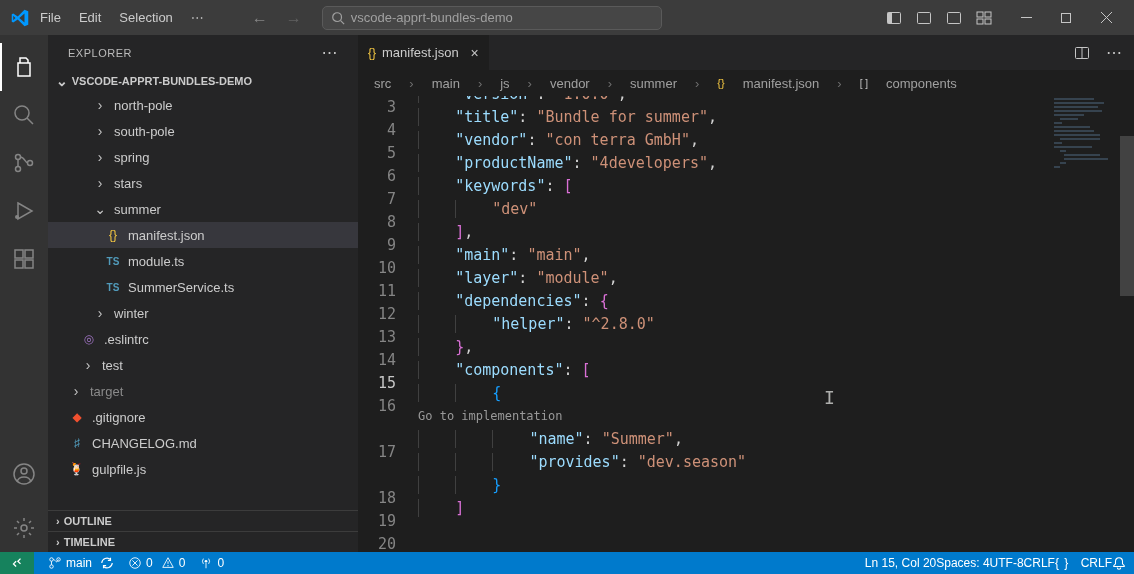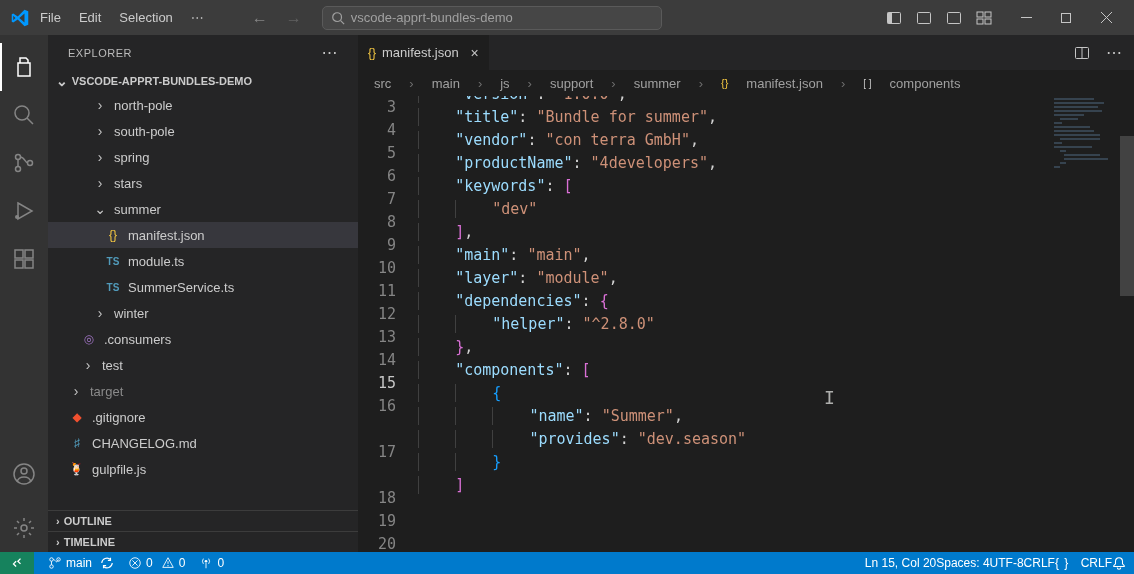--- a/index.html
+++ b/index.html
@@ -355,21 +355,21 @@
         <div class="tree-item" style="padding-left: 56px;">
           <span class="ficon ts">TS</span>
           <span>SummerService.ts</span>
         </div>
         <div class="tree-item" style="padding-left: 44px;">
           <span class="chev">›</span>
           <span>winter</span>
         </div>
         <div class="tree-item" style="padding-left: 32px;">
           <span class="ficon eslint">◎</span>
-          <span>.consumers</span>
+          <span>.eslintrc</span>
         </div>
         <div class="tree-item" style="padding-left: 32px;">
           <span class="chev">›</span>
           <span>test</span>
         </div>
         <div class="tree-item" style="padding-left: 20px; color: rgb(138, 138, 138);">
           <span class="chev">›</span>
           <span>target</span>
         </div>
         <div class="tree-item" style="padding-left: 20px;">
@@ -412,21 +412,21 @@
         <span>⋯</span>
       </div>
     </div>
     <div class="breadcrumbs">
       <span>src</span>
         <span class="sep">›</span>
       <span>main</span>
         <span class="sep">›</span>
       <span>js</span>
         <span class="sep">›</span>
-      <span>support</span>
+      <span>vendor</span>
         <span class="sep">›</span>
       <span>summer</span>
         <span class="sep">›</span>
       <span class="ficon json">{}</span>
       <span>manifest.json</span>
         <span class="sep">›</span>
       <span class="arr-icon">[ ]</span>
       <span>components</span>
     </div>
     <div class="code-area">
@@ -460,20 +460,21 @@
           <div class="line"><span style="border-left:1px solid #404040;">    </span><span class="tok-key">"keywords"</span><span class="tok-punc">: </span><span class="tok-brace2">[</span></div>
           <div class="line"><span style="border-left:1px solid #404040;">    </span><span style="border-left:1px solid #404040;">    </span><span class="tok-str">"dev"</span></div>
           <div class="line"><span style="border-left:1px solid #404040;">    </span><span class="tok-brace2">]</span><span class="tok-punc">,</span></div>
           <div class="line"><span style="border-left:1px solid #404040;">    </span><span class="tok-key">"main"</span><span class="tok-punc">: </span><span class="tok-str">"main"</span><span class="tok-punc">,</span></div>
           <div class="line"><span style="border-left:1px solid #404040;">    </span><span class="tok-key">"layer"</span><span class="tok-punc">: </span><span class="tok-str">"module"</span><span class="tok-punc">,</span></div>
           <div class="line"><span style="border-left:1px solid #404040;">    </span><span class="tok-key">"dependencies"</span><span class="tok-punc">: </span><span class="tok-brace2">{</span></div>
           <div class="line"><span style="border-left:1px solid #404040;">    </span><span style="border-left:1px solid #404040;">    </span><span class="tok-key">"helper"</span><span class="tok-punc">: </span><span class="tok-str">"^2.8.0"</span></div>
           <div class="line"><span style="border-left:1px solid #404040;">    </span><span class="tok-brace2">}</span><span class="tok-punc">,</span></div>
           <div class="line"><span style="border-left:1px solid #404040;">    </span><span class="tok-key">"components"</span><span class="tok-punc">: </span><span class="tok-brace2">[</span></div>
           <div class="line"><span style="border-left:1px solid #404040;">    </span><span style="border-left:1px solid #404040;">    </span><span class="tok-brace3">{</span></div>
+          <div class="codelens">            Go to implementation</div>
           <div class="line"><span style="border-left:1px solid #404040;">    </span><span style="border-left:1px solid #404040;">    </span><span style="border-left:1px solid #404040;">    </span><span class="tok-key">"name"</span><span class="tok-punc">: </span><span class="tok-str">"Summer"</span><span class="tok-punc">,</span></div>
           <div class="line"><span style="border-left:1px solid #404040;">    </span><span style="border-left:1px solid #404040;">    </span><span style="border-left:1px solid #404040;">    </span><span class="tok-key">"provides"</span><span class="tok-punc">: </span><span class="tok-str">"dev.season"</span></div>
           <div class="line"><span style="border-left:1px solid #404040;">    </span><span style="border-left:1px solid #404040;">    </span><span class="tok-brace3">}</span></div>
           <div class="line"><span style="border-left:1px solid #404040;">    </span><span class="tok-brace2">]</span></div>
           <div class="cursor-beam">𝙸</div>
       </div>
       <div class="minimap">
         <svg width="72" height="120">
             <g fill="#5a7a9a">
               <rect x="6" y="2" width="40" height="2"></rect>

